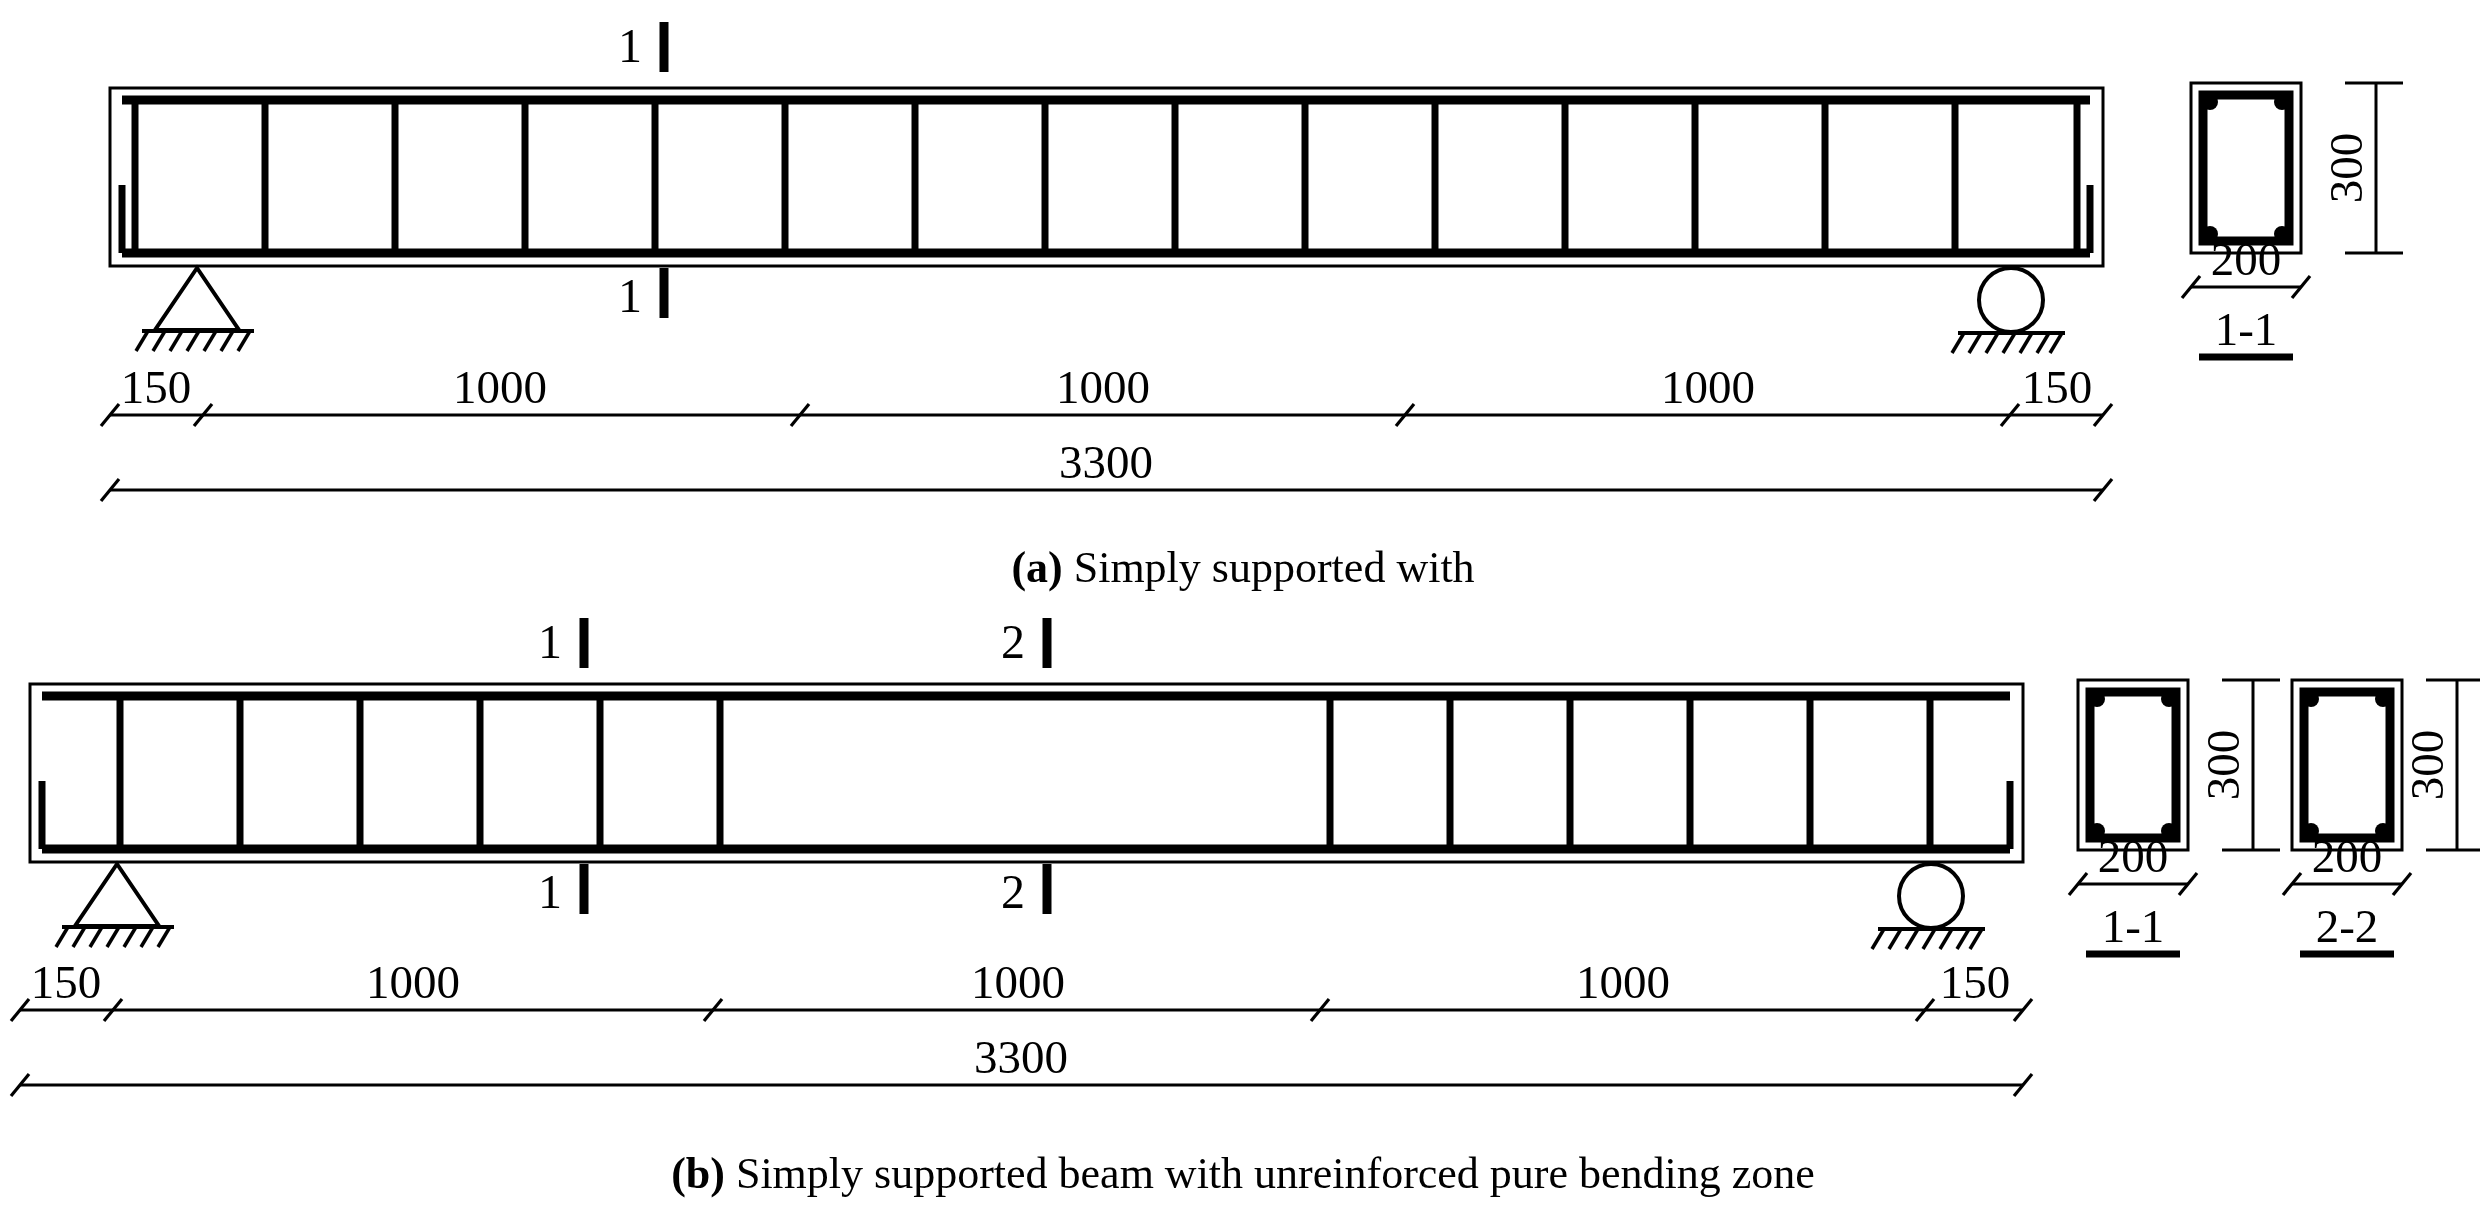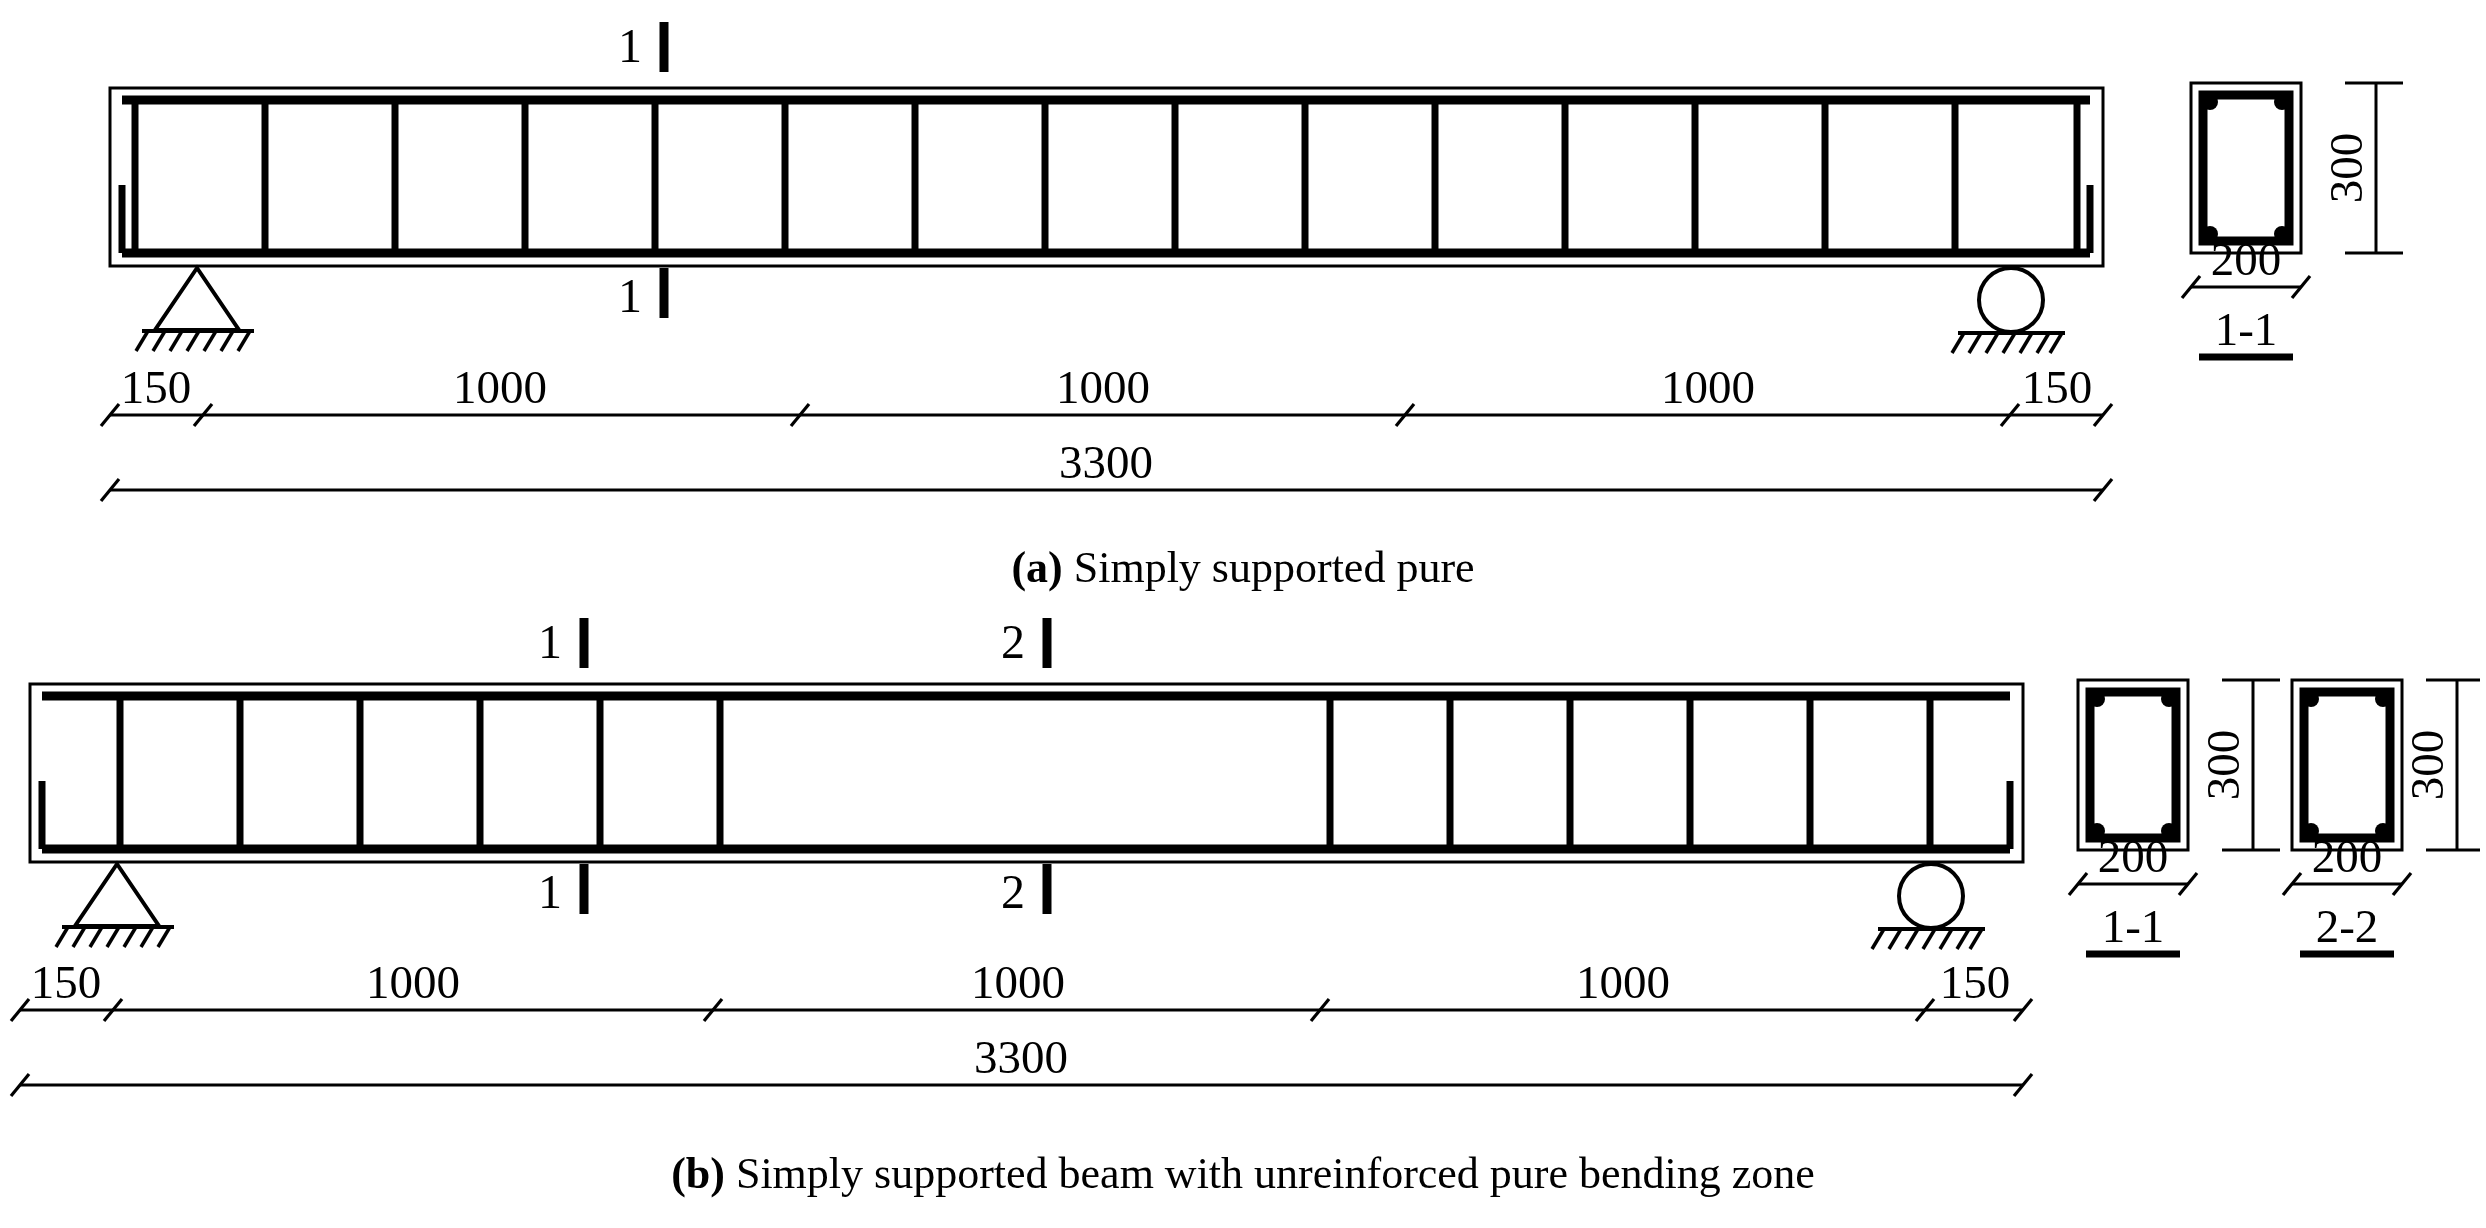--- a/index.html
+++ b/index.html
@@ -307,21 +307,21 @@
     <g>
       <text x="2347" y="942" font-size="47" text-anchor="middle" font-family="Liberation Serif, serif">2-2</text>
       <line x1="2300" y1="954" x2="2394" y2="954" stroke="#000" stroke-width="7"></line>
     </g>
   </g>
 
 </svg>
 
 <div class="cap" style="left:0;top:542px;width:2486px;">
   <b>(a)</b>
-  <span> Simply supported pure</span>
+  <span> Simply supported with</span>
 </div>
 
 <div class="cap" style="left:0;top:1148px;width:2486px;">
   <b>(b)</b>
   <span> Simply supported beam with unreinforced pure bending zone</span>
 </div>
 
 </div>
 
 </body></html>

